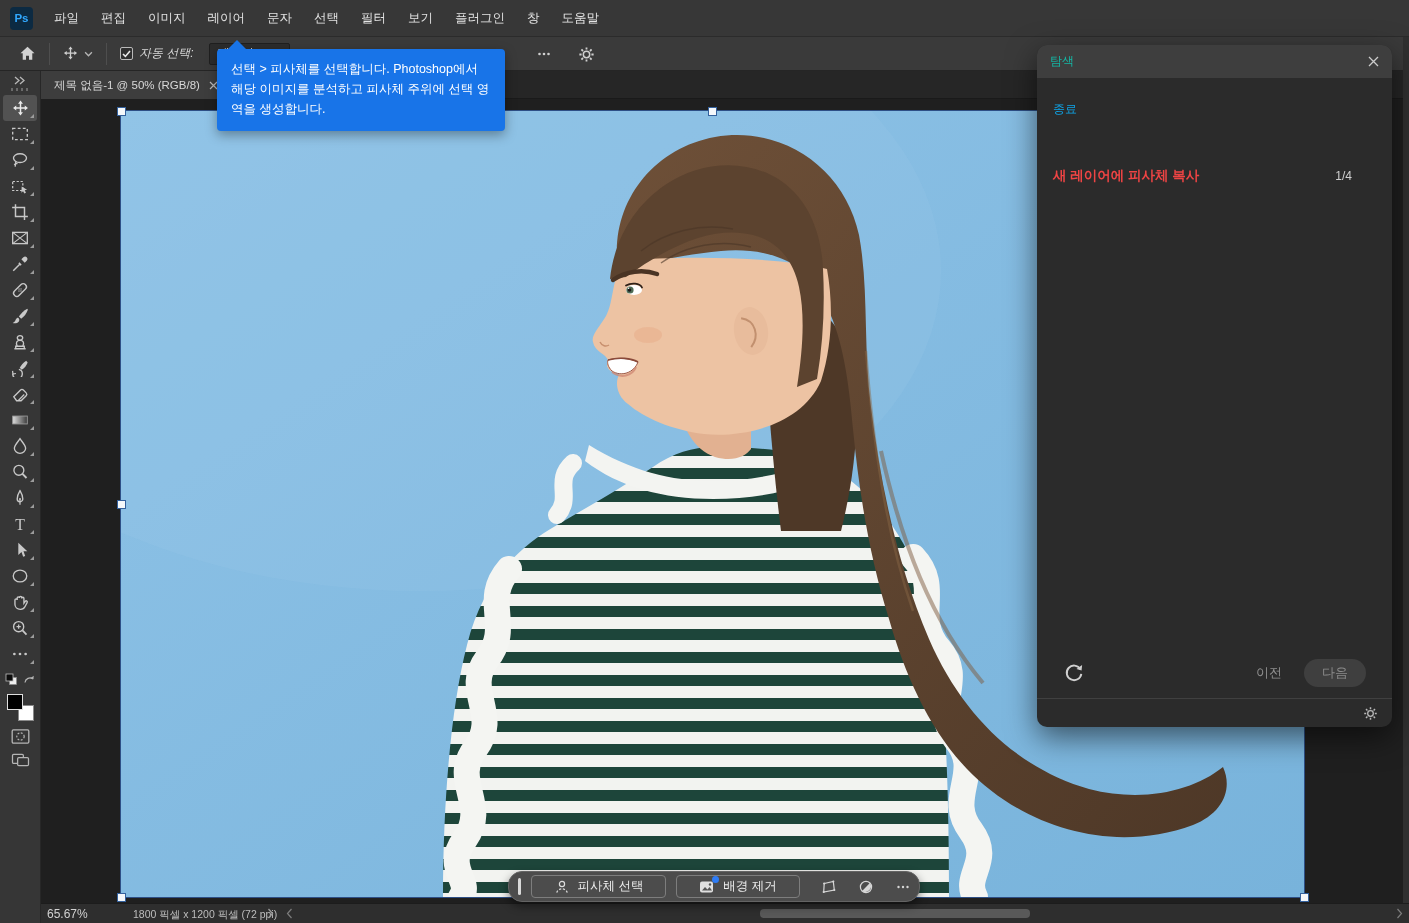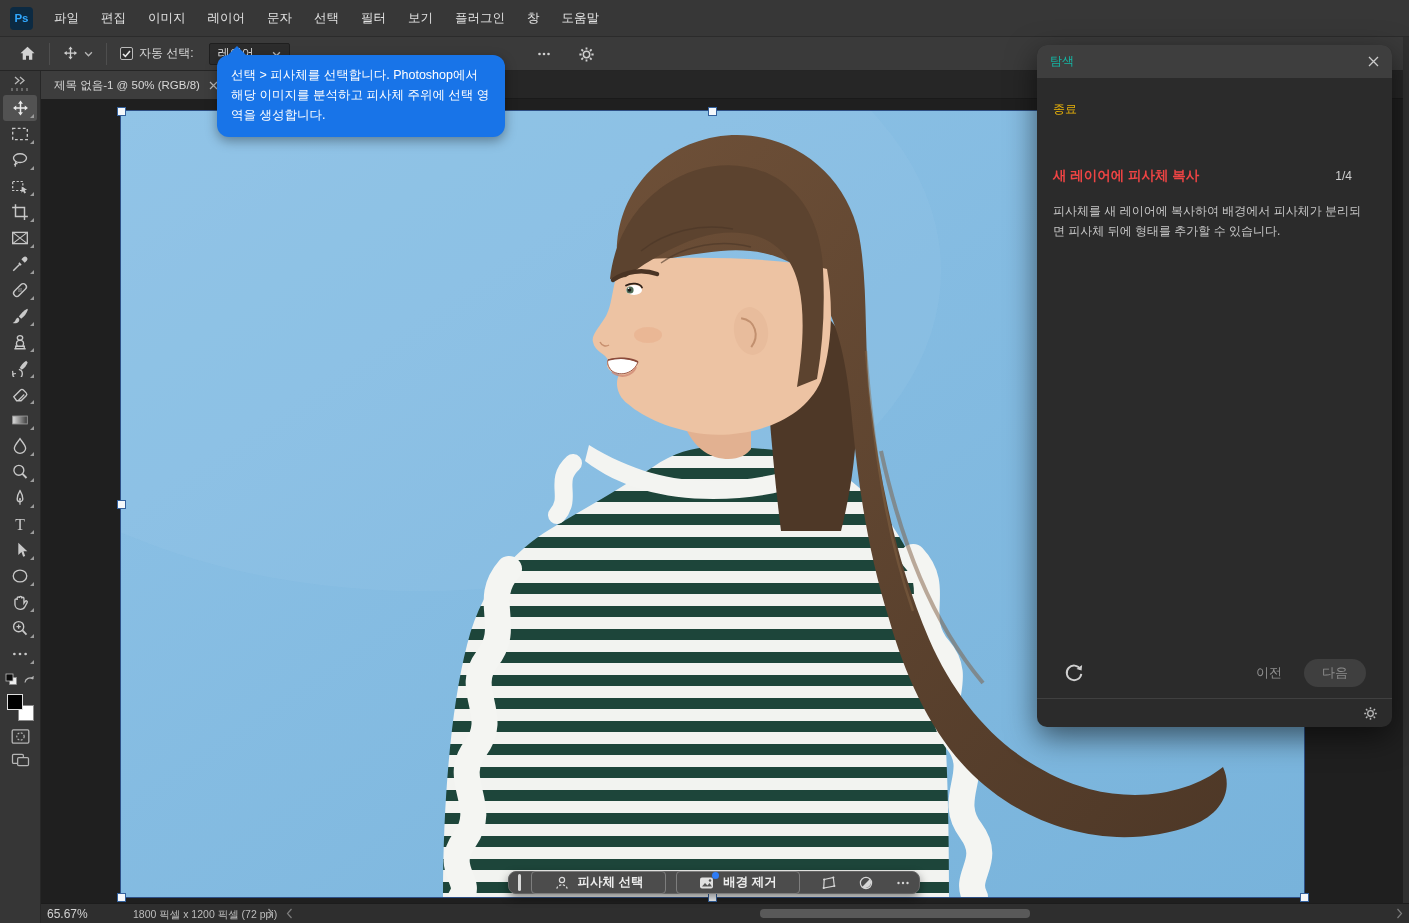--- a/index.html
+++ b/index.html
@@ -11,21 +11,21 @@
   #menubar { position:absolute; left:0; top:0; width:1409px; height:37px; background:#373737;
              display:flex; align-items:center; padding-left:8px; border-bottom:1px solid #2b2b2b; }
   .pslogo { width:23px; height:23px; border-radius:4px; background:#0c2a42; color:#31a8ff;
             font-size:11.5px; font-weight:bold; display:flex; align-items:center; justify-content:center;
             margin:0 10px 0 2px; }
   .menuitem { padding:12px 11px; font-size:12.5px; color:#e4e4e4; line-height:37px; cursor:default; }
 
   
   #optionsbar { position:absolute; left:0; top:37px; width:1409px; height:34px; background:#3a3a3a;
                 border-bottom:1px solid #252525; display:flex; align-items:center; }
-  .obtn { display:flex; align-items:center; justify-content:flex-end; height:26px; padding:0 7px; }
+  .obtn { display:flex; align-items:center; justify-content:flex-end; height:26px; padding:0 7px;font-style:italic; }
   .osep { width:1px; height:22px; background:#4e4e4e; margin:0 6px; }
   .obcheck { width:13px; height:13px; border:1px solid #b9b9b9; border-radius:2px; margin-right:6px;
              display:flex; align-items:center; justify-content:center; background:#2f2f2f; }
   .oblabel { font-size:12px; color:#d9d9d9; }
   .obdrop { display:flex; align-items:center; gap:18px; background:#2c2c2c; border:1px solid #1f1f1f;
             border-radius:2px; height:22px; padding:0 8px; margin-left:8px; font-size:12px; color:#dcdcdc; }
   .obabs { position:absolute; top:4px; }
 
   
   #toolbar { position:absolute; left:0; top:71px; width:41px; bottom:0; background:#363636;
@@ -49,23 +49,23 @@
   .doctab { display:flex; align-items:center; gap:9px; height:28px; padding:0 10px 0 13px;
             background:#3d3d3d; border-right:1px solid #1f1f1f; font-size:11.5px; color:#d8d8d8; }
 
   
   #canvasarea { position:absolute; left:41px; top:99px; right:0; bottom:20px; background:#1f1f1f; }
   #canvas { position:absolute; left:80px; top:12px; width:1183px; height:786px;
             outline:1px solid #2d4f86; }
   .handle { position:absolute; width:9px; height:9px; background:#f5f8fb; border:1px solid #34619d; z-index:5; }
 
   
-  #taskbar { position:absolute; left:467px; top:772px; width:412px; height:23px; background:#4c4c4c;
-             border:1px solid #646464; border-radius:8px; box-shadow:0 4px 10px rgba(0,0,0,.45);
-             display:flex; align-items:center; z-index:30;font-weight:bold; }
+  #taskbar { position:absolute; left:467px; top:772px; width:412px; height:31px; background:#4c4c4c;
+             border:1px solid #646464; border-radius:14px; box-shadow:0 4px 10px rgba(0,0,0,.45);
+             display:flex; align-items:center; z-index:30; }
   .tb-drag { width:3px; height:17px; border-radius:2px; background:#d9d9d9; margin:0 10px 0 9px; }
   .tkbtn { display:flex; align-items:center; justify-content:center; gap:8px; height:23px;
            border:1px solid #7d7d7d; border-radius:4px; font-size:12.5px; color:#ececec; background:transparent; }
   .tkbtn.b1 { width:135px; }
   .tkbtn.b2 { width:124px; margin-left:10px; }
   .tkico { position:relative; width:29px; height:23px; display:flex; align-items:center; justify-content:center; }
   .badge { position:absolute; width:7px; height:7px; border-radius:50%; background:#2e7cf6; top:-3px; right:-4px; }
 
   
   #statusbar { position:absolute; left:41px; bottom:0; right:0; height:20px; background:#2e2e2e;
@@ -74,38 +74,38 @@
   #docinfo { position:absolute; left:92px; top:4px; font-size:10.5px; color:#bdbdbd; }
   .sb-chev { position:absolute; top:4px; color:#9a9a9a; }
   #hscroll { position:absolute; left:719px; top:5px; width:270px; height:9px; border-radius:4px; background:#595959; }
 
   
   #panel { position:absolute; left:1037px; top:45px; width:355px; height:682px; background:#2b2b2b;
            border-radius:10px; box-shadow:0 10px 30px rgba(0,0,0,.55); z-index:40; overflow:hidden; }
   #panelheader { height:33px; background:#3e3e3e; display:flex; align-items:center; justify-content:space-between;
                  padding:0 13px; }
   #paneltitle { font-size:12px; color:#14b8a6; }
-  #panelexit { position:absolute; left:16px; top:56px; font-size:12px; color:#eab308; }
+  #panelexit { position:absolute; left:16px; top:56px; font-size:12px; color:#0ea5e9; }
   #steprow { position:absolute; left:16px; right:40px; top:122px; display:flex; align-items:baseline;
              justify-content:space-between; }
   #steptitle { font-size:13.5px; font-weight:bold; color:#ef4444; }
   #stepcounter { font-size:12px; color:#cfcfcf; }
   #stepdesc { position:absolute; left:16px; top:156px; width:310px; font-size:12px; line-height:20px; color:#c6c6c6; }
   #panelfooter { position:absolute; left:0; right:0; top:610px; height:36px; display:flex; align-items:center;
                  padding:0 26px; }
   #prevbtn { margin-left:auto; font-size:13px; color:#8f8f8f; padding:0 22px;text-align:right; }
   #nextbtn { width:62px; height:28px; border-radius:14px; background:#3f3f3f; color:#8b8b8b; font-size:13px;
              display:flex; align-items:center; justify-content:center; }
   #paneldivider { position:absolute; left:0; right:0; top:653px; height:1px; background:#404040; }
   #panelgear { position:absolute; right:14px; top:661px; }
 
   
-  #tooltip { position:absolute; left:217px; top:49px; width:288px; background:#1874e8; border-radius:12px;
+  #tooltip { position:absolute; left:217px; top:49px; width:288px; background:#1874e8; border-radius:4px;
              padding:10px 14px 12px; font-size:12.5px; line-height:20px; color:#ffffff; z-index:60;
-             box-shadow:0 4px 12px rgba(0,0,0,.35);margin-top:6px; }
+             box-shadow:0 4px 12px rgba(0,0,0,.35); }
   #tooltip:before { content:""; position:absolute; left:11px; top:-9px; width:0; height:0;
                     border-left:9px solid transparent; border-right:9px solid transparent;
                     border-bottom:9px solid #1874e8; }
 
   #dockstrip { position:absolute; right:0; top:37px; bottom:20px; width:6px; background:#303030; }
 
   svg.ic { display:block; }
 </style>
 </head>
 <body>
@@ -521,21 +521,20 @@
       <span id="paneltitle">탐색</span>
       <svg class="ic" width="11" height="11" viewBox="0 0 11 11">
           <path d="M1 1 L10 10 M10 1 L1 10" stroke="#cccccc" stroke-width="1.3"></path>
         </svg>
     </div>
     <span id="panelexit">종료</span>
     <div id="steprow">
       <span id="steptitle">새 레이어에 피사체 복사</span>
       <span id="stepcounter">1/4</span>
     </div>
-    <p id="stepdesc">피사체를 새 레이어에 복사하여 배경에서 피사체가 분리되면 피사체 뒤에 형태를 추가할 수 있습니다.</p>
     <div id="panelfooter">
       <span>
         <svg class="ic" width="22" height="22" viewBox="0 0 16 16">
             <path d="M12.6 5.2 A5.3 5.3 0 1 0 13.3 8.6" stroke="#d0d0d0" fill="none" stroke-width="1.4"></path>
             <path d="M13.9 2.2 L13.5 6.2 L9.8 5.1 Z" fill="#d0d0d0"></path>
           </svg>
       </span>
       <span id="prevbtn">이전</span>
       <span id="nextbtn">다음</span>
     </div>

